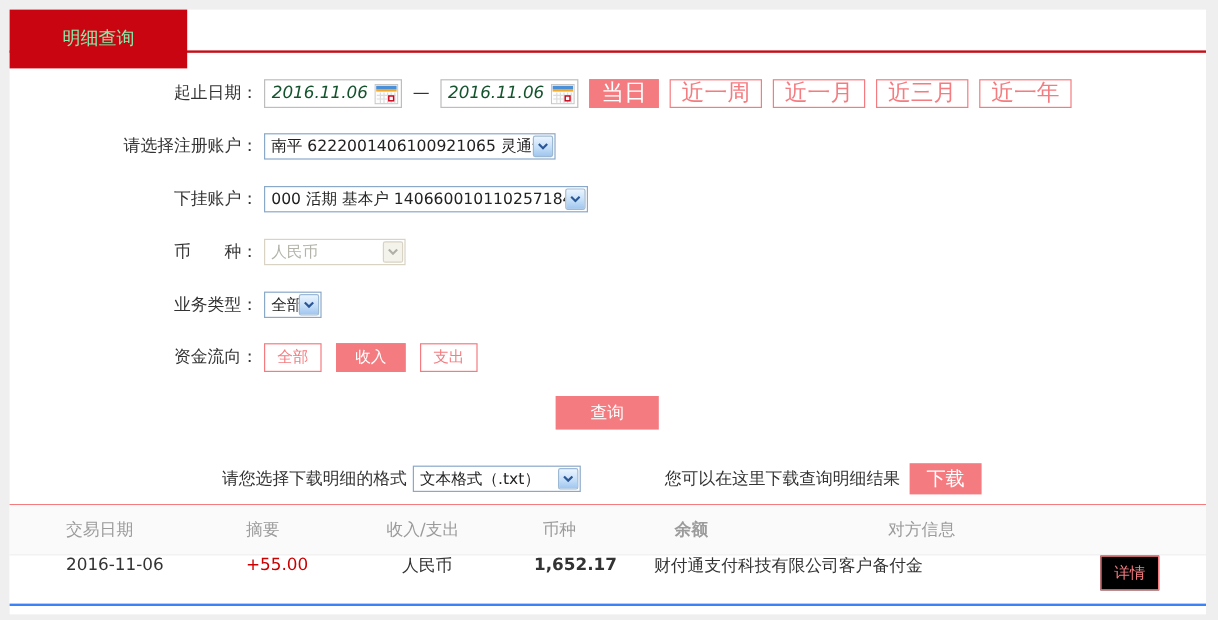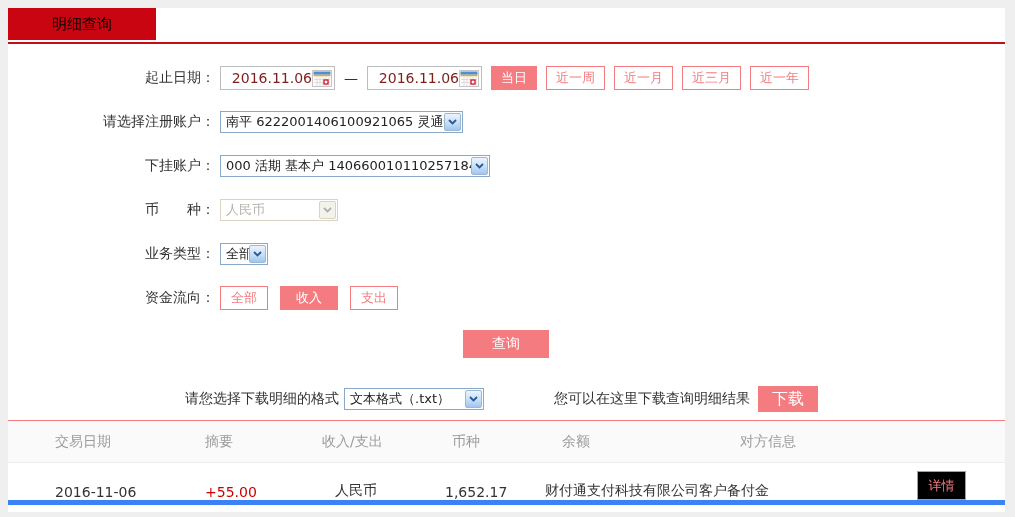--- a/index.html
+++ b/index.html
@@ -2,36 +2,36 @@
 <html><head>
 <meta charset="utf-8">
 <style>
   * { margin:0; padding:0; box-sizing:border-box; }
   body { font-family:"DejaVu Sans","Liberation Sans",sans-serif; }
   .page { width:1015px; height:517px; background:#efefef; position:relative; overflow:hidden; }
   .panel { position:absolute; left:8px; top:8px; width:997px; height:504px; background:#ffffff; }
 
   
   .tab-bar { height:36px; border-bottom:2px solid #c40d17; }
-  .tab { width:148px; height:32px; background:#c90511; color:#000000;
+  .tab { width:148px; height:49px; background:#c90511; color:#86efac;
          display:flex; align-items:center; justify-content:center; font-size:15px; cursor:pointer; }
 
   
   .form-area { padding-top:22px; }
   .form-row { display:flex; align-items:center; height:24px; margin-bottom:20px; }
   .form-label { width:207px; text-align:right; font-size:14px; color:#333; flex:none; }
   .ctl-gap { width:5px; flex:none; }
 
   .date-input { width:115px; height:24px; border:1px solid #bdbdbd; background:#fff;
                 display:flex; align-items:center; cursor:text; }
-  .date-input .dval { flex:1; text-align:right; font-size:14px; color:#7f1d1d; }
+  .date-input .dval { flex:1; text-align:center; font-size:14px; color:#14532d;font-style:italic; }
   .date-input .cal { flex:none; margin-right:2px; cursor:pointer; display:flex; }
   .date-sep { margin:0 9px; font-size:14px; color:#333; }
 
-  .qbtn { height:24px; padding:0 9px; margin-left:9px; font-size:13px; line-height:22px;
+  .qbtn { height:24px; padding:0 9px; margin-left:9px; font-size:19px; line-height:22px;
           border:1px solid #f47c80; color:#f47c80; background:#fff; cursor:pointer; }
   .qbtn.active { background:#f47c80; color:#fff; border-color:#f47c80; }
 
   .sel { height:22px; border:1px solid #8aa8c8; background:#fff; display:flex; align-items:center; cursor:pointer; }
   .sel .stext { flex:1; padding-left:5px; font-size:13px; color:#222; white-space:nowrap; overflow:hidden; }
   .sel .sarrow { flex:none; width:17px; height:18px; margin-right:1px; border:1px solid #9db8d2; border-radius:2px;
                  background:linear-gradient(180deg,#eaf4fe 0%,#c5dff8 55%,#a0c6ef 100%);
                  display:flex; align-items:center; justify-content:center; }
   .sel.disabled { border-color:#d8d3c3; cursor:default; }
   .sel.disabled .stext { color:#b3b3aa; }
@@ -55,27 +55,27 @@
   .dl-label { margin-left:177px; font-size:14px; color:#333; }
   .dl-hint { margin-left:70px; font-size:14px; color:#333; }
   .dl-btn { margin-left:8px; width:60px; height:26px; background:#f47c80; color:#fff; border:none;
             font-size:16px; cursor:pointer; display:flex; align-items:center; justify-content:center; }
 
   .divider { margin-top:8px; border-top:1px solid #f47c80; }
 
   
   .tbl-header { display:flex; align-items:center; height:42px; background:#fafafa; color:#9b9b9b;
                 font-size:14px; border-bottom:1px solid #ededed; }
-  .tbl-row { display:flex; align-items:flex-end; height:42px; background:#fff; font-size:14px; color:#333;
-             border-bottom:5px solid #3b82f6; }
+  .tbl-row { display:flex; align-items:flex-start; height:42px; background:#fff; font-size:14px; color:#333;
+             border-bottom:2px solid #3b82f6; }
   .c-date    { flex:none; width:197px; padding-left:47px; }
   .c-summary { flex:none; width:117px; }
   .c-amount  { flex:none; width:130px; }
   .c-currency{ flex:none; width:110px; }
-  .c-balance { flex:none; width:100px; }
+  .c-balance { flex:none; width:100px;font-weight:bold; }
   .c-party   { flex:1; }
   .tbl-header .c-party { padding-left:78px; }
   .c-action  { flex:none; width:88px; display:flex; }
   .amount-pos { color:#cc0000; }
   .detail-btn { width:49px; height:29px; border:1px solid #f47c80; color:#f47c80; background:#000000;
                 font-size:13px; cursor:pointer; display:flex; align-items:center; justify-content:center; }
 </style>
 </head>
 <body>
 

